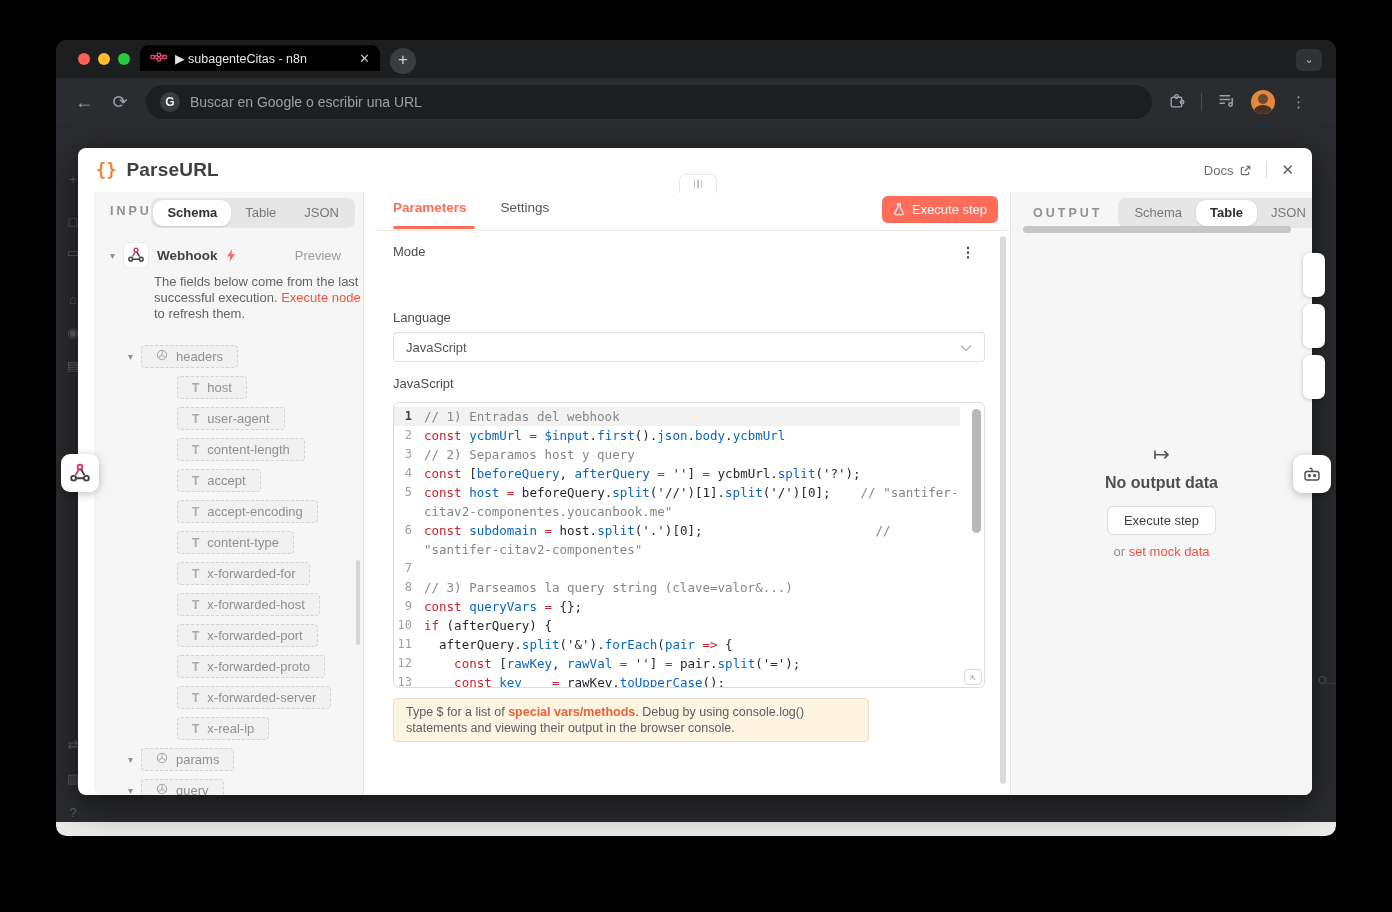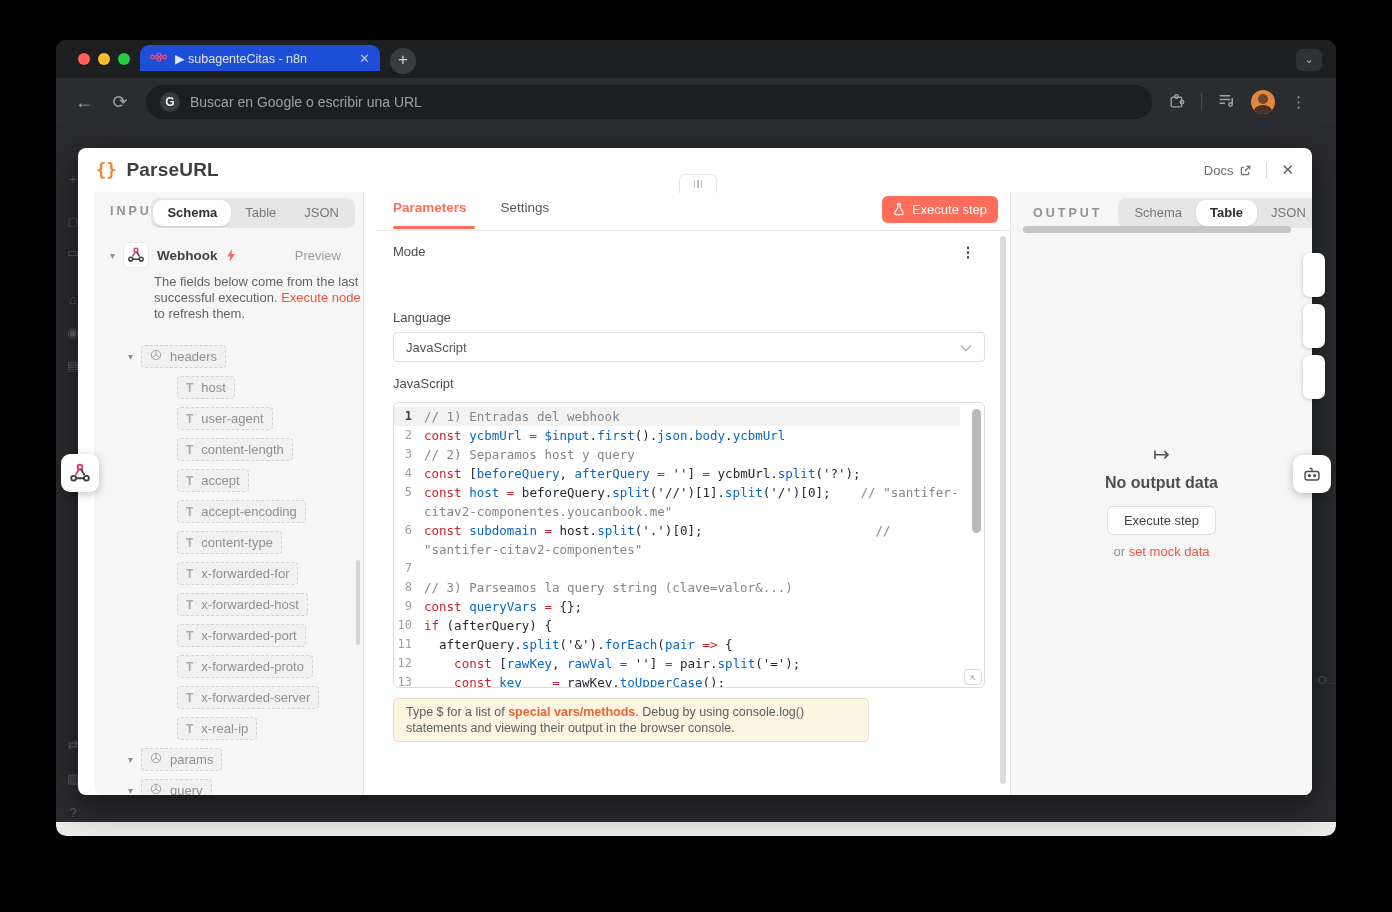--- a/index.html
+++ b/index.html
@@ -5,21 +5,21 @@
   * { margin:0; padding:0; box-sizing:border-box; }
   html,body { width:1392px; height:912px; background:#000; font-family:"Liberation Sans", sans-serif; overflow:hidden; }
 
   
   .window { position:absolute; left:56px; top:40px; width:1280px; height:796px;
     border-radius:10px; overflow:hidden; background:#2a2b2e; box-shadow:0 14px 50px rgba(0,0,0,.7); }
 
   .tabstrip { position:absolute; left:0; top:0; width:100%; height:38px; background:#1d1e20; }
   .lights { position:absolute; left:22px; top:13px; display:flex; gap:8px; }
   .light { width:12px; height:12px; border-radius:50%; }
-  .tab { position:absolute; left:84px; top:5px; width:240px; height:26px; background:#1d4ed8;
+  .tab { position:absolute; left:84px; top:5px; width:240px; height:26px; background:#000000;
     border-radius:9px 9px 0 0; display:flex; align-items:center; padding:0 10px; gap:8px; }
   .tab-title { color:#e4e5e7; font-size:12.5px; white-space:nowrap; overflow:hidden; flex:1; }
   .tab-close { color:#c3c4c6; font-size:13px; cursor:default; }
   .newtab { position:absolute; left:334px; top:8px; width:26px; height:26px; border-radius:50%;
     background:#3b3c40; color:#d0d1d3; font-size:17px; text-align:center; line-height:24px; }
   .tabsearch { position:absolute; right:14px; top:9px; width:26px; height:22px; border-radius:6px;
     background:#313236; color:#b8b9bb; font-size:11px; text-align:center; line-height:20px; }
 
   .toolbar { position:absolute; left:0; top:38px; width:100%; height:48px; background:#2b2c30;
     display:flex; align-items:center; padding:0 18px; gap:16px; }
@@ -75,21 +75,21 @@
   .node-ico-box { width:26px; height:26px; background:#fff; border-radius:6px; border:1px solid #ececec;
     display:flex; align-items:center; justify-content:center; }
   .src-name { color:#41434 6; color:#414346; font-size:13.5px; font-weight:600; }
   .preview { margin-left:auto; color:#9b9da0; font-size:13px; }
   .notice { position:absolute; left:60px; top:82px; width:216px; font-size:13px; color:#62646 8; color:#626468; line-height:1.23; }
   .notice a { color:#f0543c; text-decoration:none; }
   .tree { position:absolute; left:0; top:153px; width:285px; }
   .tree-row { display:flex; align-items:center; margin-bottom:8px; height:23px; }
   .tree-row.obj { padding-left:34px; gap:8px; }
   .tree-row.field { padding-left:83px; }
-  .pill { display:inline-flex; align-items:center; gap:8px; padding:0 8px; height:23px;
+  .pill { display:inline-flex; align-items:center; gap:8px; padding:0 14px; height:23px;
     border:1px dashed #d3d3d3; border-radius:4px; background:#f1f1f1; color:#8e9093; font-size:13px; white-space:nowrap; }
   .ticon { color:#a9abae; font-size:12px; font-weight:600; }
   .lscroll { position:absolute; right:3px; top:368px; width:4px; height:85px; background:#d5d5d5; border-radius:2px; }
 
   
   .ptabs { position:absolute; left:18px; top:8px; display:flex; gap:34px; }
   .ptab { font-size:13.5px; color:#55575a; padding-bottom:16px; }
   .ptab.active { color:#ff6d5a; font-weight:600; }
   .ptab-underline { position:absolute; left:18px; top:34px; width:82px; height:3px; background:#ff6d5a; border-radius:2px; }
   .ptabs-divider { position:absolute; left:0; top:38px; width:100%; height:1px; background:#e8e8e8; }

